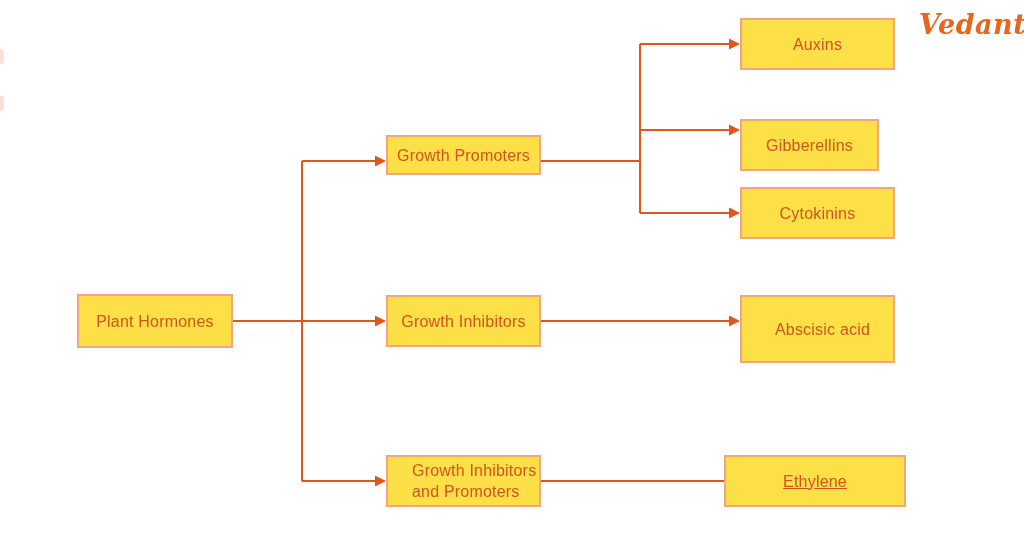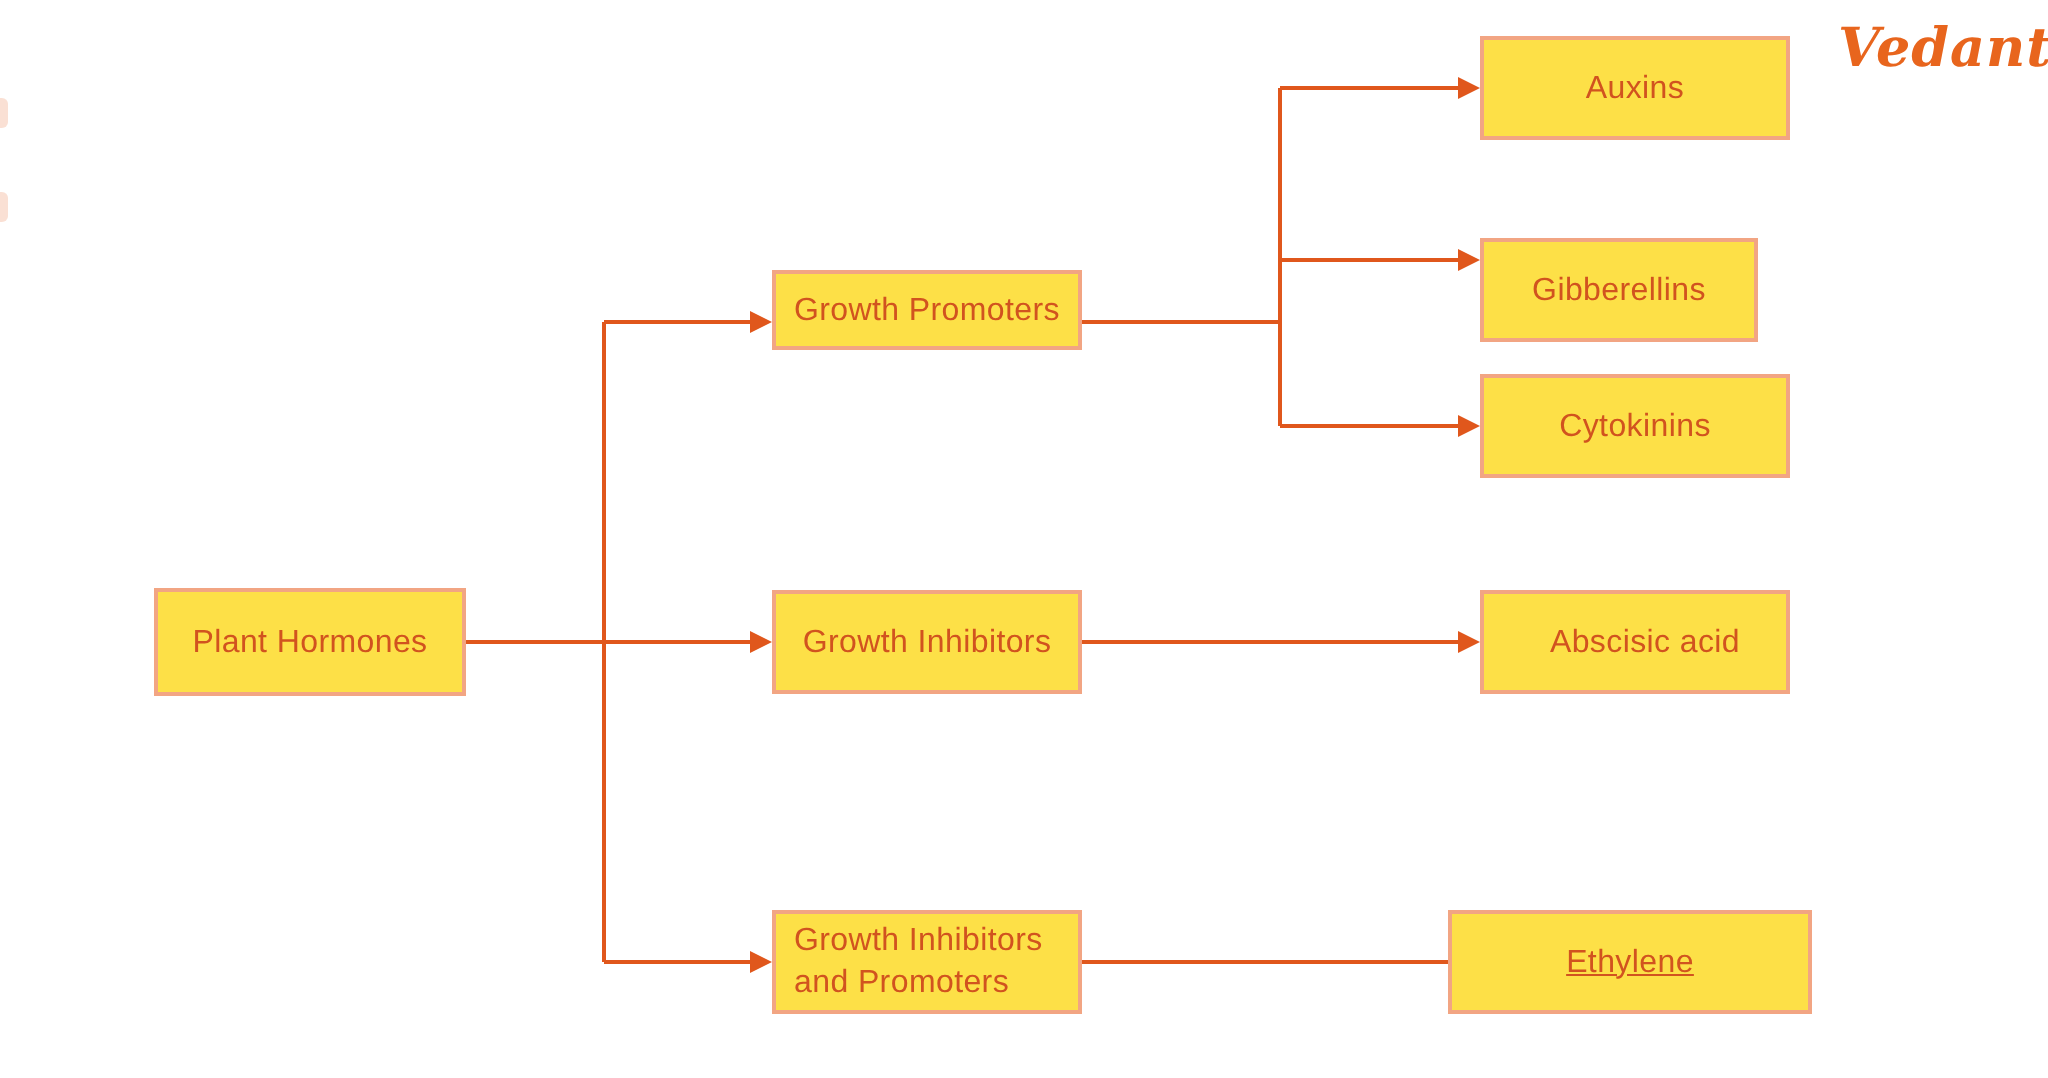--- a/index.html
+++ b/index.html
@@ -23,21 +23,21 @@
     text-align:center;
     font-size:16px;
     font-weight:500;
     line-height:21px;
     letter-spacing:.2px;
     z-index:2;
   }
   .node.left{
     justify-content:flex-start;
     text-align:left;
-    padding-left:9px;
+    padding-left:24px;
     padding-right:2px;
   }
   .logo{
     position:absolute;
     left:919px;top:9px;
     width:100px;height:40px;
     color:var(--logo,#e8651d);
     font-family:"DejaVu Serif", serif;
     font-style:italic;
     font-weight:bold;
@@ -100,19 +100,19 @@
     </div>
     <div class="node" style="left: 740px; top: 18px; width: 155px; height: 52px;">
       <span>Auxins</span>
     </div>
     <div class="node" style="left: 740px; top: 104px; width: 139px; height: 52px; margin-top: 15px;">
       <span>Gibberellins</span>
     </div>
     <div class="node" style="left: 740px; top: 187px; width: 155px; height: 52px;">
       <span>Cytokinins</span>
     </div>
-    <div class="node" style="left: 740px; top: 295px; width: 155px; height: 52px; padding-left: 10px;">
+    <div class="node" style="left: 740px; top: 295px; width: 155px; height: 68px; padding-left: 10px;">
       <span>Abscisic acid</span>
     </div>
     <div class="node" style="left: 724px; top: 455px; width: 182px; height: 52px; text-decoration: underline;">
       <span>Ethylene</span>
     </div>
   </div>
 
 </body></html>

